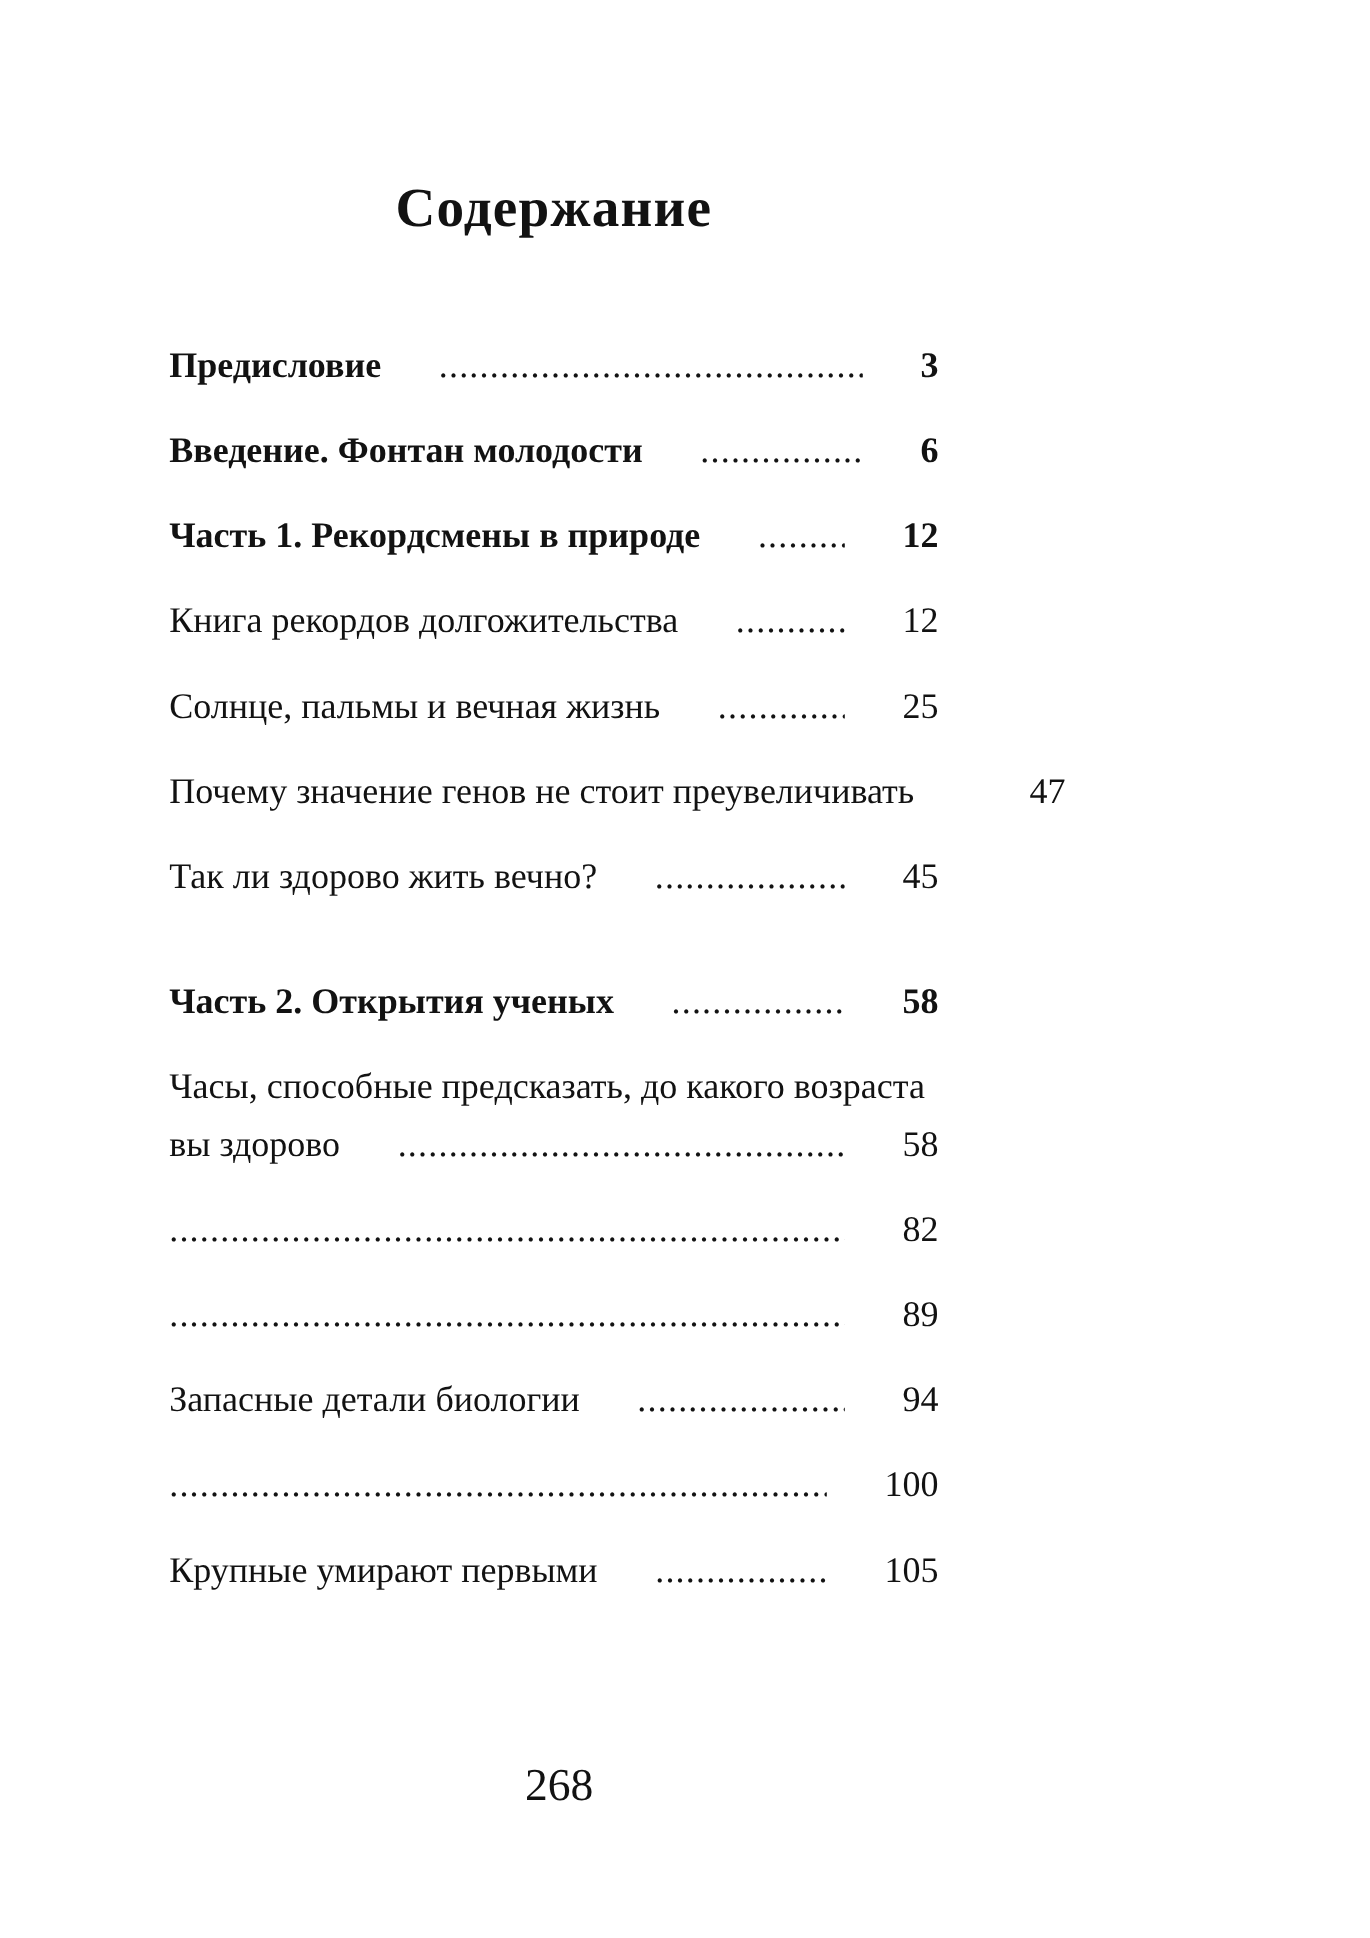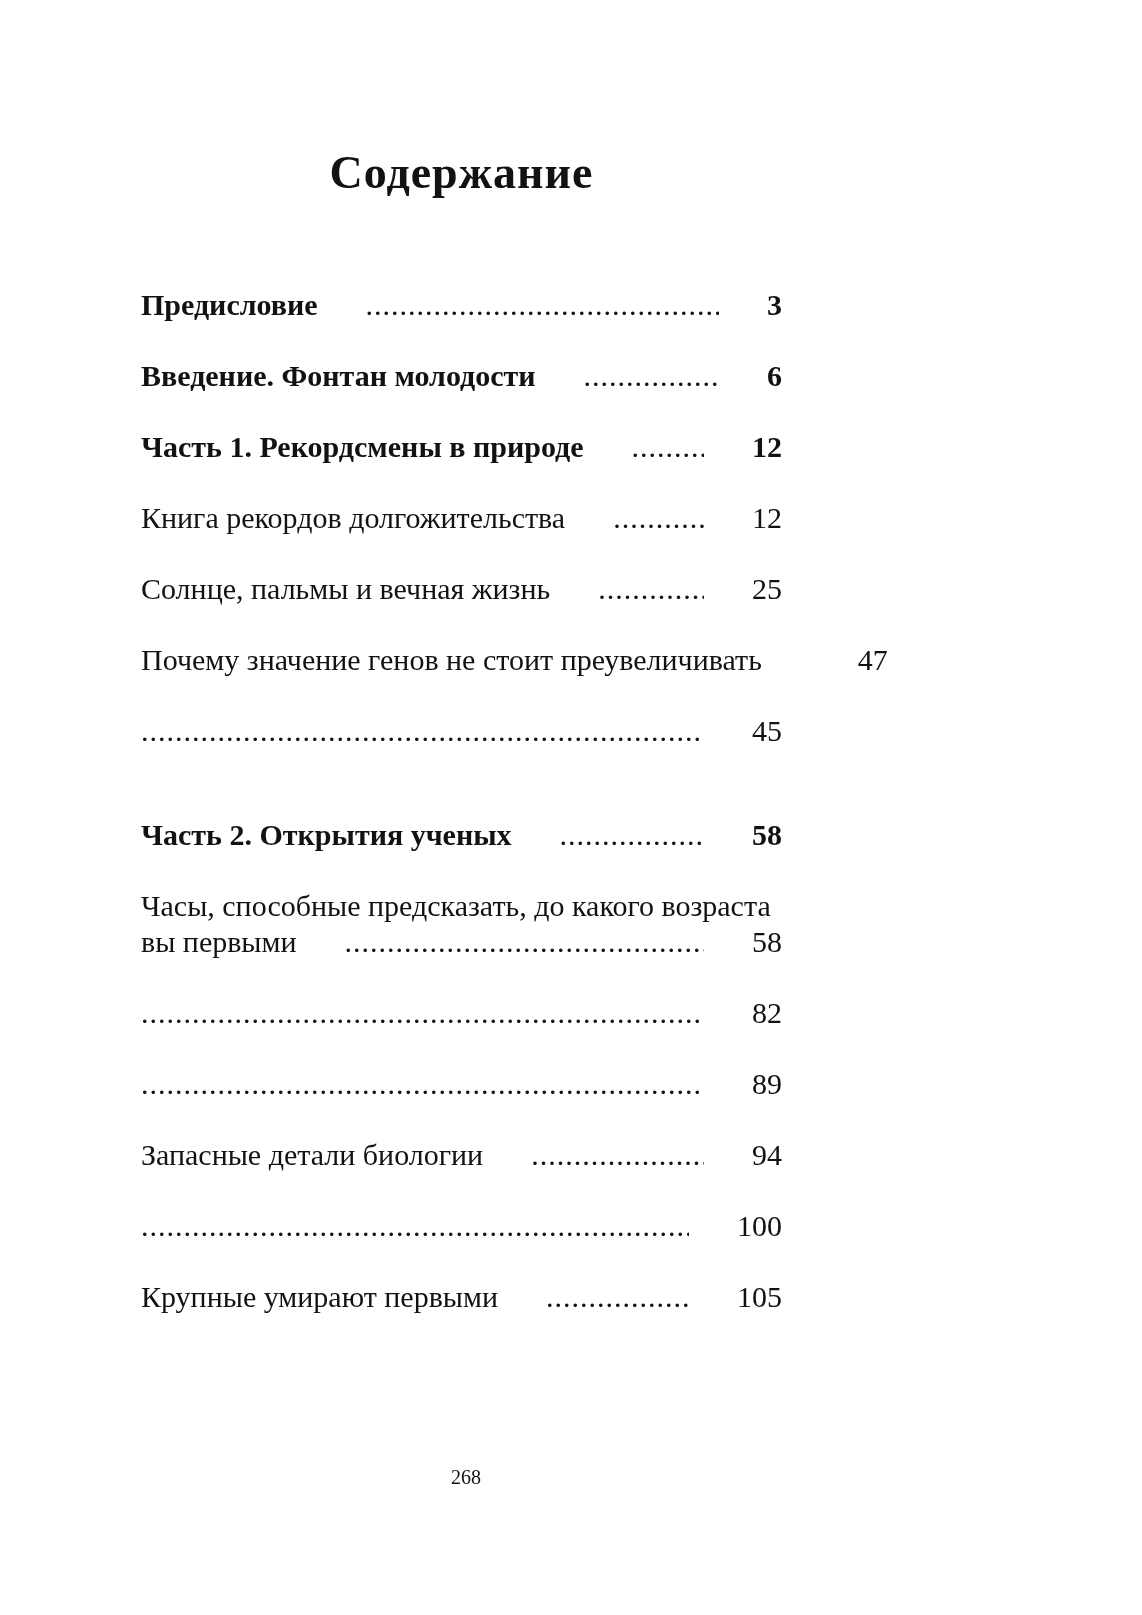--- a/index.html
+++ b/index.html
@@ -43,20 +43,21 @@
     display: flex;
     align-items: baseline;
     width: 100%;
     gap: 48px;
   }
   .toc-label {
     white-space: nowrap;
     flex: 0 0 auto;
   }
   .toc-wrap-line {
+    margin-bottom: 12px;
   }
   .toc-dots {
     flex: 1 1 auto;
     overflow: hidden;
     white-space: nowrap;
     font-weight: 400;
     letter-spacing: 1px;
     min-width: 0;
   }
   .toc-dots::after {
@@ -65,21 +66,21 @@
   .toc-page-num {
     flex: 0 0 auto;
     white-space: nowrap;
   }
   .footer-page-number {
     position: absolute;
     left: 0;
     right: 0;
     top: 1466px;
     text-align: center;
-    font-size: 20px;
+    font-size: 38px;
     color: #121212;
   }
 </style>
 </head>
 <body>
 
 <div class="page">
   <h1 class="page-title">Содержание</h1>
 
   <div class="toc" id="toc">
@@ -120,35 +121,36 @@
       </div>
       <div class="toc-entry">
         <div class="toc-line">
           <span class="toc-label">Почему значение генов не стоит преувеличивать</span>
           <span class="toc-dots"></span>
           <span class="toc-page-num">47</span>
         </div>
       </div>
       <div class="toc-entry gap-after">
         <div class="toc-line">
+          <span class="toc-label">Так ли здорово жить вечно?</span>
           <span class="toc-dots"></span>
           <span class="toc-page-num">45</span>
         </div>
       </div>
       <div class="toc-entry bold">
         <div class="toc-line">
           <span class="toc-label">Часть 2. Открытия ученых</span>
           <span class="toc-dots"></span>
           <span class="toc-page-num">58</span>
         </div>
       </div>
       <div class="toc-entry">
         <div class="toc-wrap-line">Часы, способные предсказать, до какого возраста</div>
         <div class="toc-line">
-          <span class="toc-label">вы первыми</span>
+          <span class="toc-label">вы здорово</span>
           <span class="toc-dots"></span>
           <span class="toc-page-num">58</span>
         </div>
       </div>
       <div class="toc-entry">
         <div class="toc-line">
           <span class="toc-dots"></span>
           <span class="toc-page-num">82</span>
         </div>
       </div>

